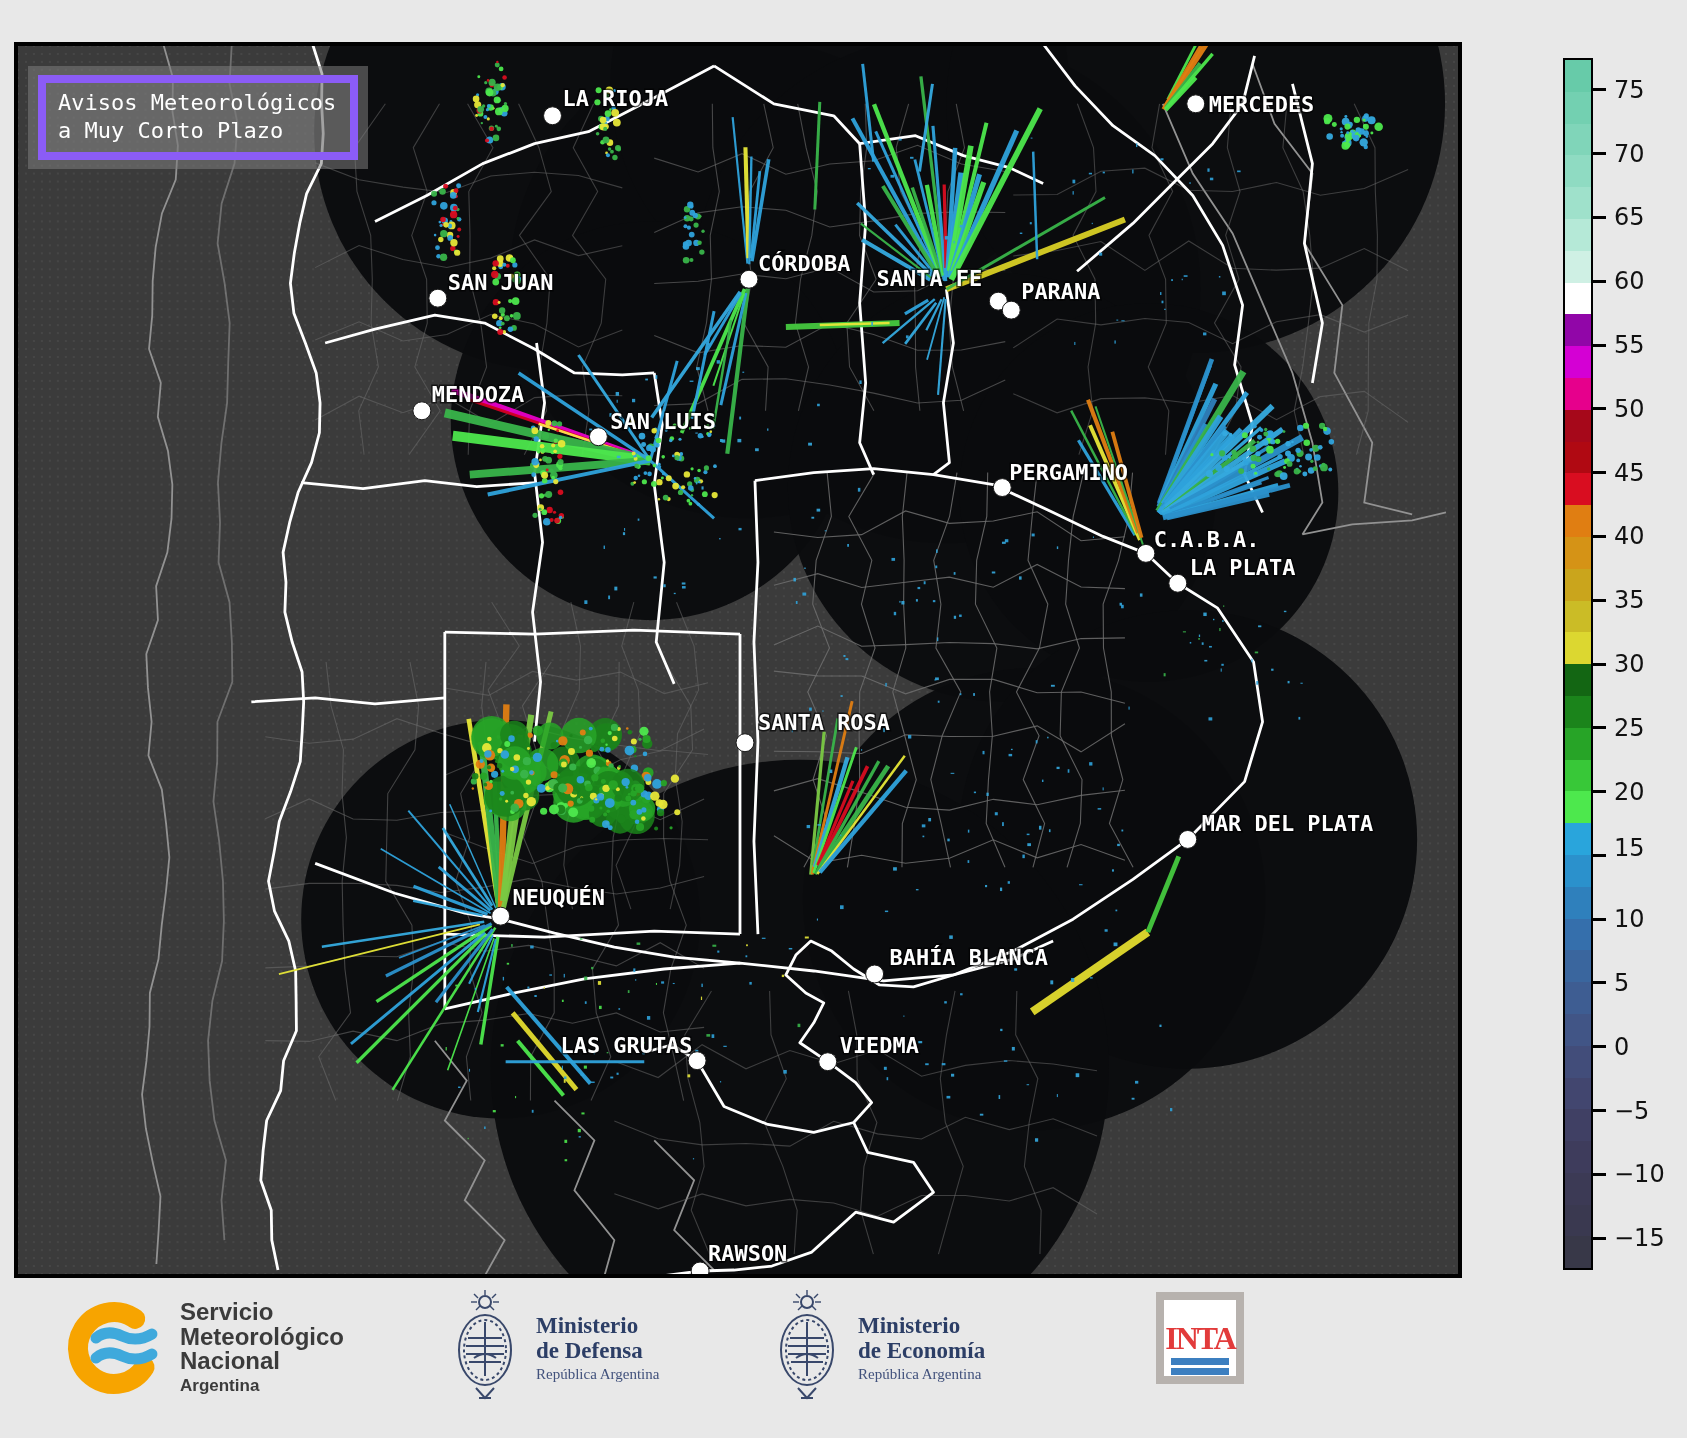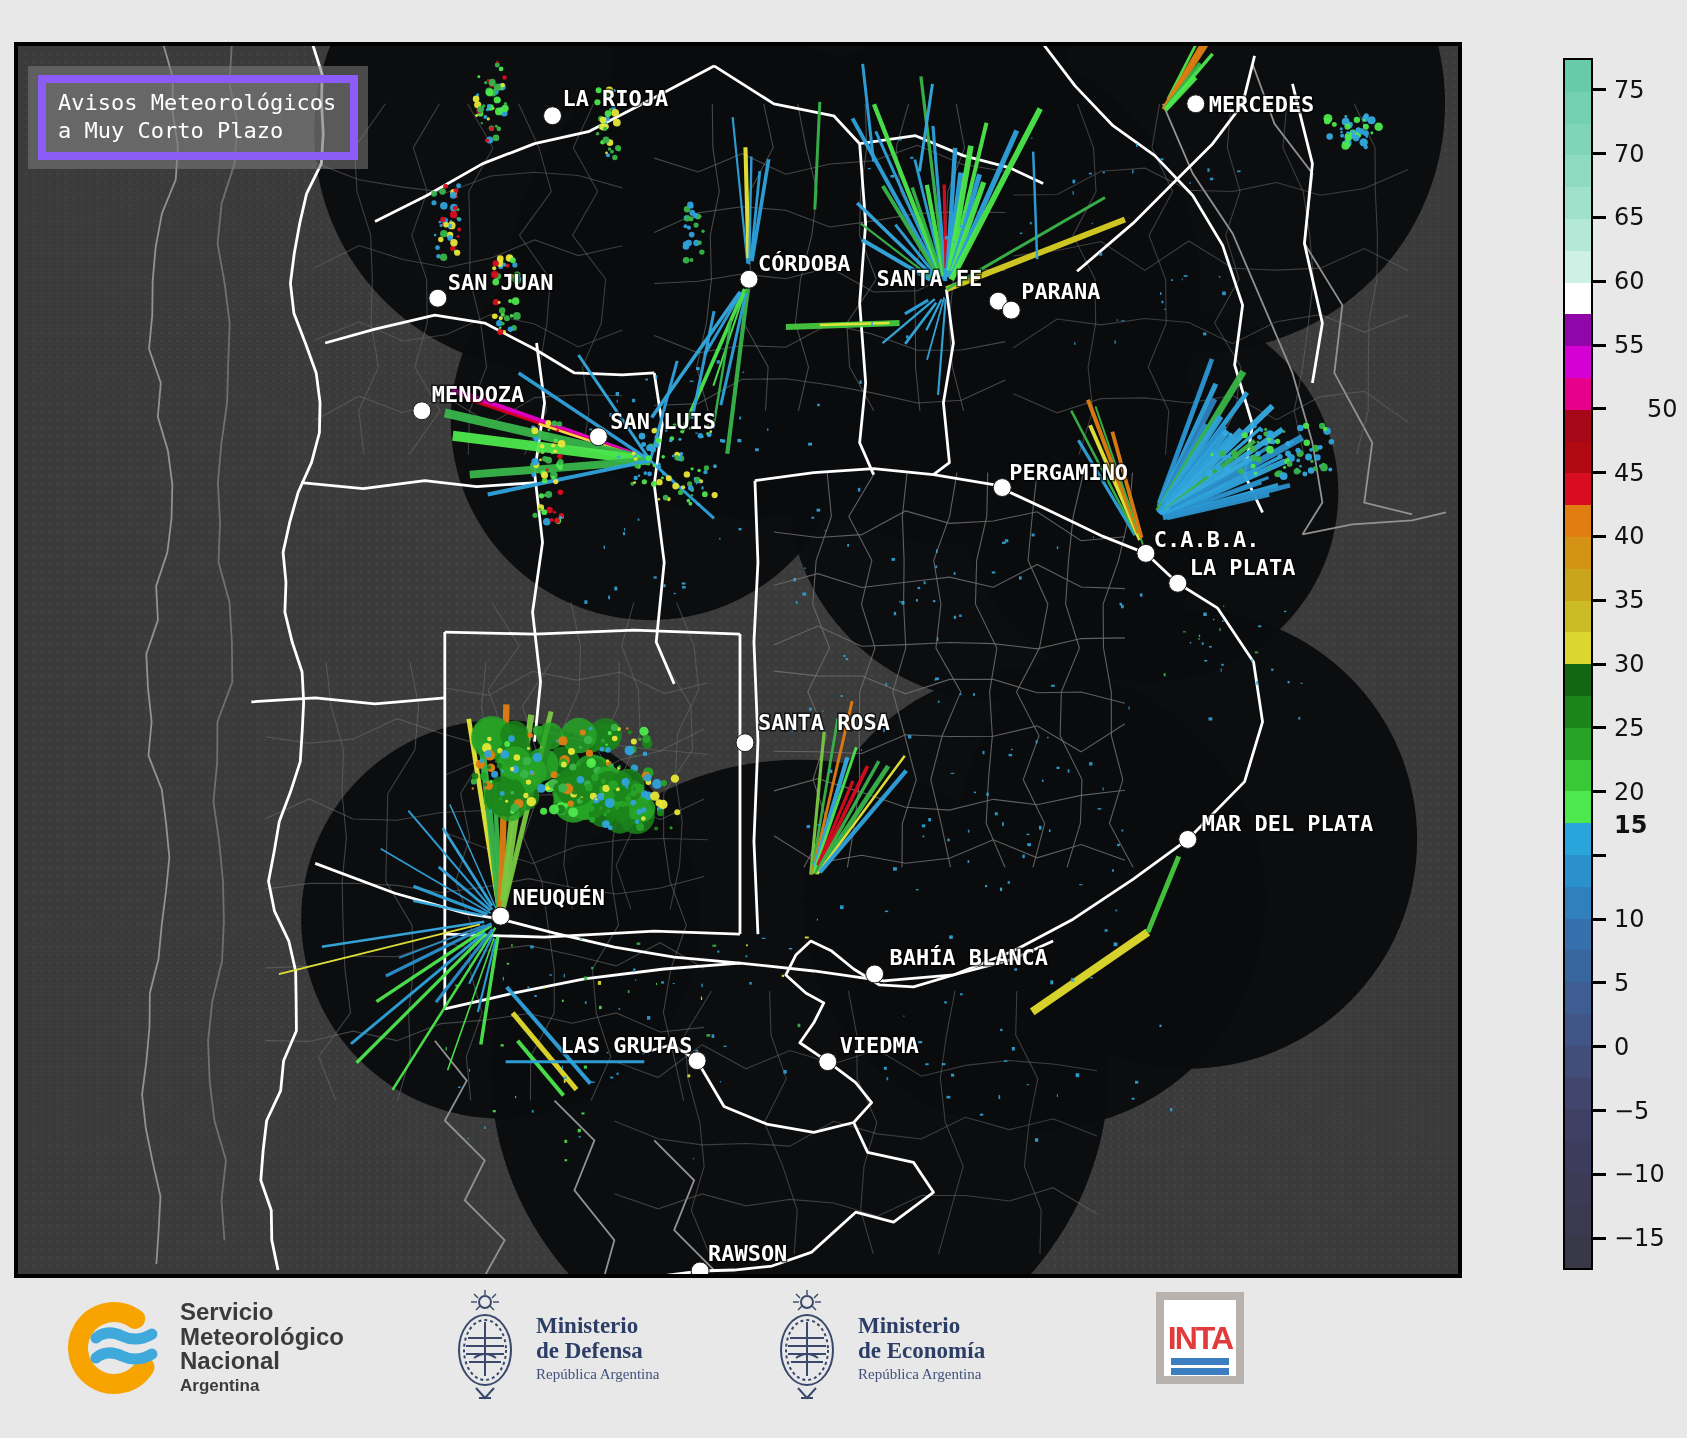--- a/index.html
+++ b/index.html
@@ -29,21 +29,21 @@
   .f-item{position:absolute;display:flex;align-items:center;}
   .smn-text{margin-left:14px;color:#3B3B3B;}
   .smn-line{font-family:"Liberation Sans",sans-serif;font-size:24px;font-weight:bold;line-height:1.04;}
   .smn-country{font-family:"Liberation Sans",sans-serif;font-size:17px;font-weight:bold;margin-top:2px;}
   .min-text{margin-left:12px;color:#2C3E66;}
   .min-line{font-family:"Liberation Serif",serif;font-size:23px;font-weight:bold;line-height:1.1;}
   .min-sub{font-family:"Liberation Serif",serif;font-size:15px;color:#41517C;margin-top:3px;}
   #inta-box{width:88px;height:92px;background:#B7B2AE;display:flex;align-items:center;justify-content:center;}
   #inta-inner{width:72px;height:76px;background:#FFFFFF;display:flex;flex-direction:column;
     align-items:center;justify-content:center;}
-  #inta-word{font-family:Liberation Sans, sans-serif;font-weight:bold;font-size:32px;color:#E23B3B;
+  #inta-word{font-family:Liberation Serif, serif;font-weight:bold;font-size:32px;color:#E23B3B;
     letter-spacing:-2px;line-height:1;margin-top:20px;}
   .inta-bar{width:58px;height:7px;background:#3C7FC0;margin-top:4px;}
 </style>
 </head>
 <body>
 
 <div id="stage">
 
 
   <div id="map-wrap">
@@ -1424,35 +1424,35 @@
       <div class="cb-label" style="top: 89.8947px;">75</div>
       <div class="cb-tick" style="top: 152.184px;"></div>
       <div class="cb-label" style="top: 153.684px;">70</div>
       <div class="cb-tick" style="top: 215.974px;"></div>
       <div class="cb-label" style="top: 217.474px;">65</div>
       <div class="cb-tick" style="top: 279.763px;"></div>
       <div class="cb-label" style="top: 281.263px;">60</div>
       <div class="cb-tick" style="top: 343.553px;"></div>
       <div class="cb-label" style="top: 345.053px;">55</div>
       <div class="cb-tick" style="top: 407.342px;"></div>
-      <div class="cb-label" style="top: 408.842px; margin-left: 33px;">50</div>
+      <div class="cb-label" style="top: 408.842px;">50</div>
       <div class="cb-tick" style="top: 471.132px;"></div>
       <div class="cb-label" style="top: 472.632px;">45</div>
       <div class="cb-tick" style="top: 534.921px;"></div>
       <div class="cb-label" style="top: 536.421px;">40</div>
       <div class="cb-tick" style="top: 598.711px;"></div>
       <div class="cb-label" style="top: 600.211px;">35</div>
       <div class="cb-tick" style="top: 662.5px;"></div>
       <div class="cb-label" style="top: 664px;">30</div>
       <div class="cb-tick" style="top: 726.289px;"></div>
       <div class="cb-label" style="top: 727.789px;">25</div>
       <div class="cb-tick" style="top: 790.079px;"></div>
       <div class="cb-label" style="top: 791.579px;">20</div>
       <div class="cb-tick" style="top: 853.868px;"></div>
-      <div class="cb-label" style="top: 825px; font-weight: bold;">15</div>
+      <div class="cb-label" style="top: 848px;">15</div>
       <div class="cb-tick" style="top: 917.658px;"></div>
       <div class="cb-label" style="top: 919.158px;">10</div>
       <div class="cb-tick" style="top: 981.447px;"></div>
       <div class="cb-label" style="top: 982.947px;">5</div>
       <div class="cb-tick" style="top: 1045.24px;"></div>
       <div class="cb-label" style="top: 1046.74px;">0</div>
       <div class="cb-tick" style="top: 1109.03px;"></div>
       <div class="cb-label" style="top: 1110.53px;">−5</div>
       <div class="cb-tick" style="top: 1172.82px;"></div>
       <div class="cb-label" style="top: 1174.32px;">−10</div>

